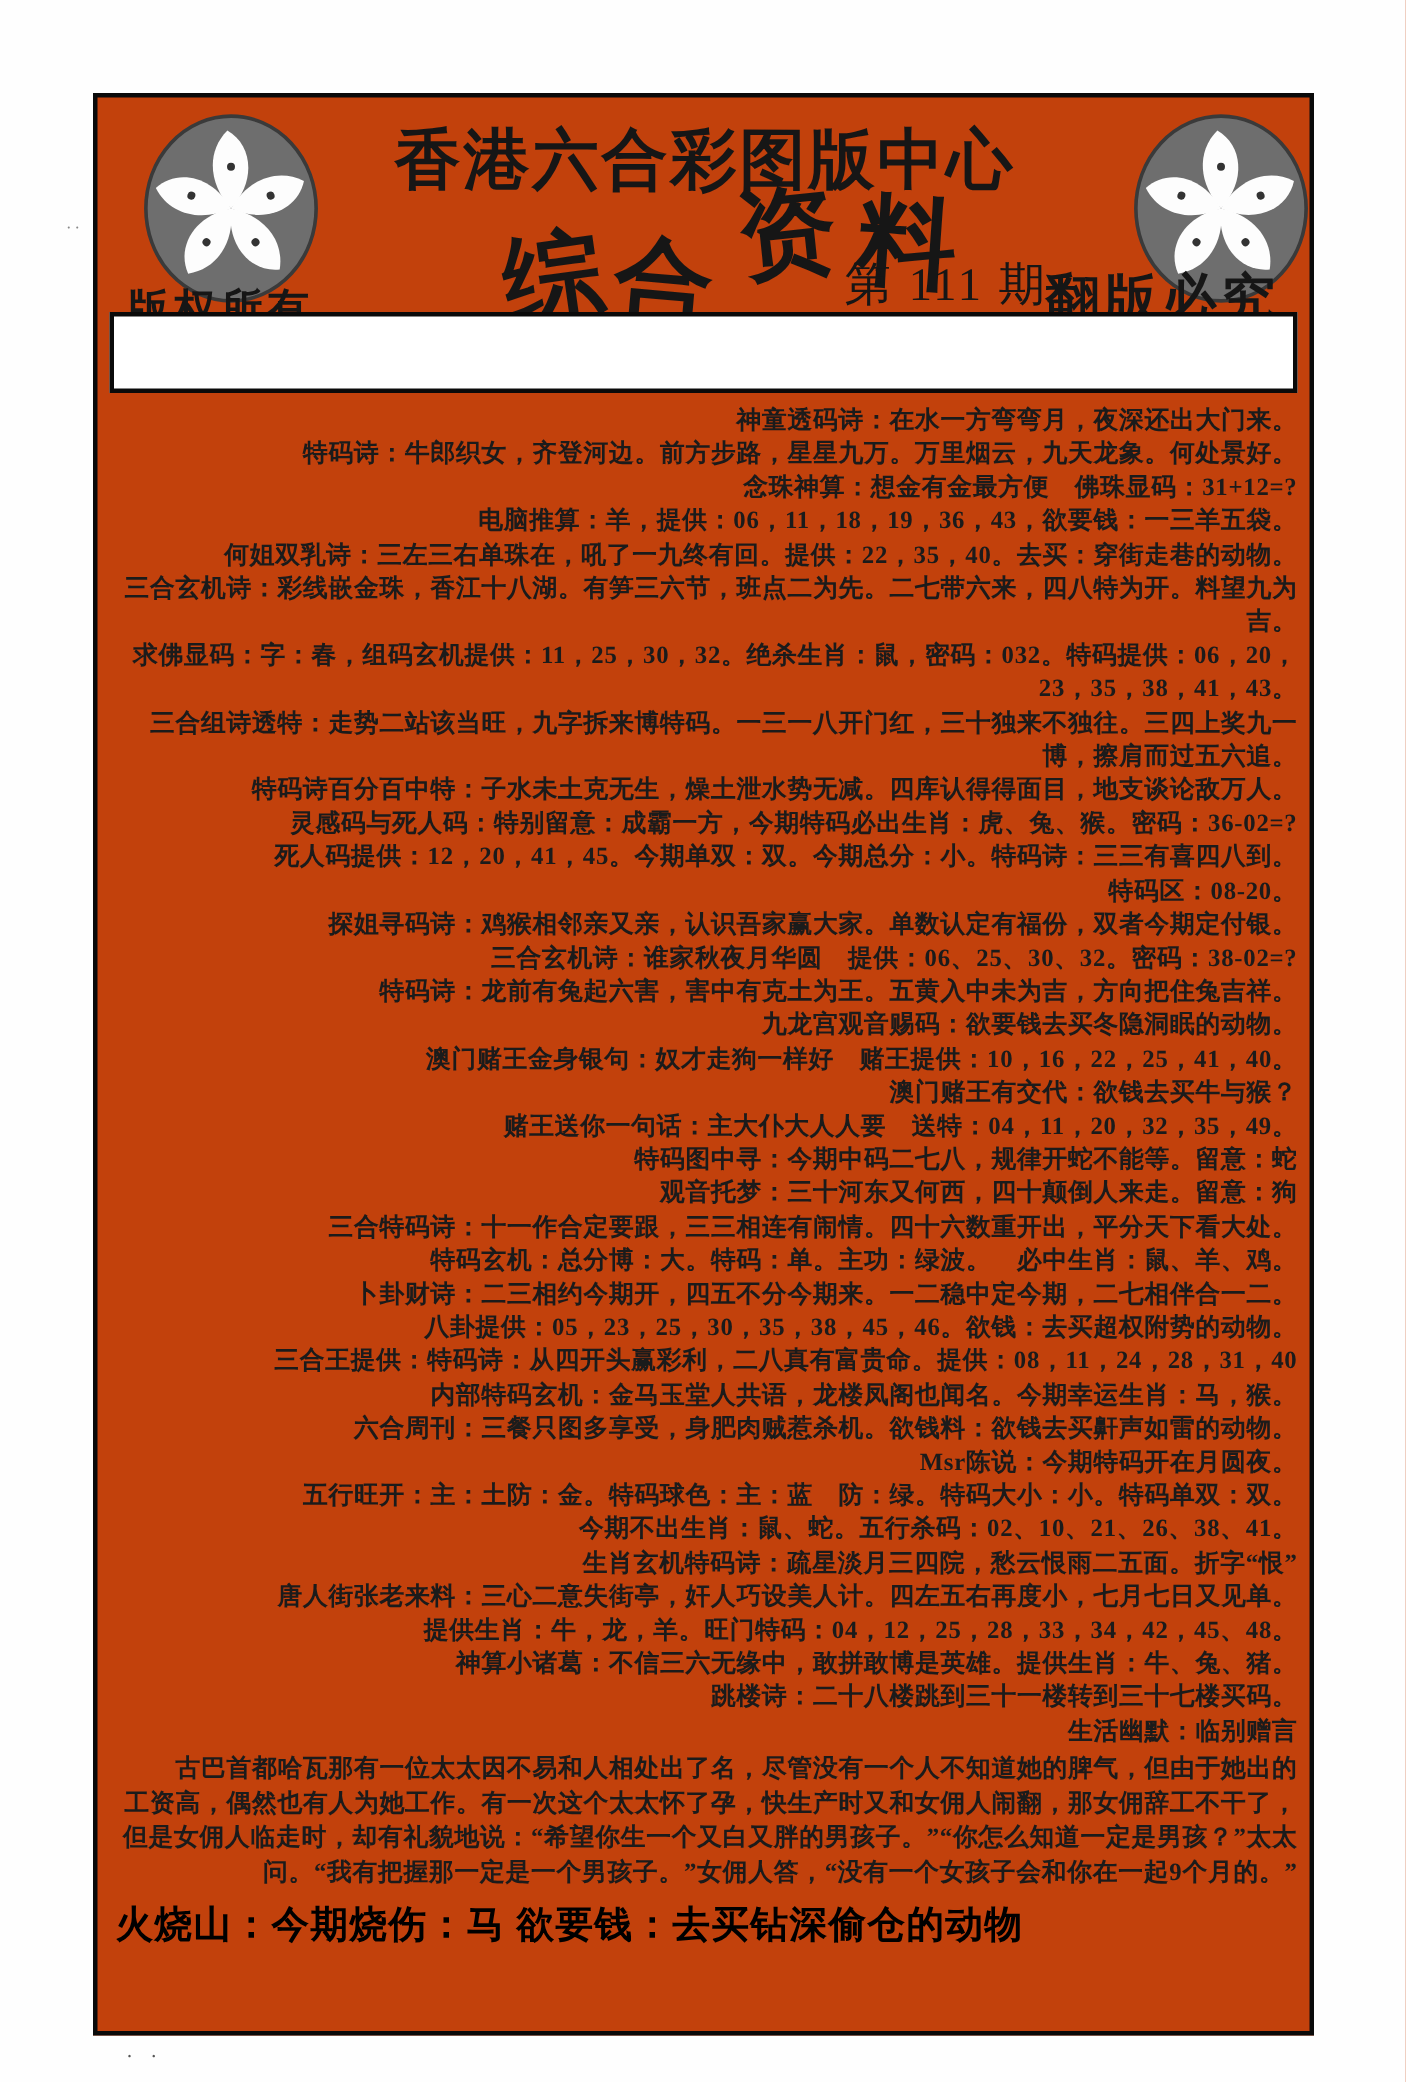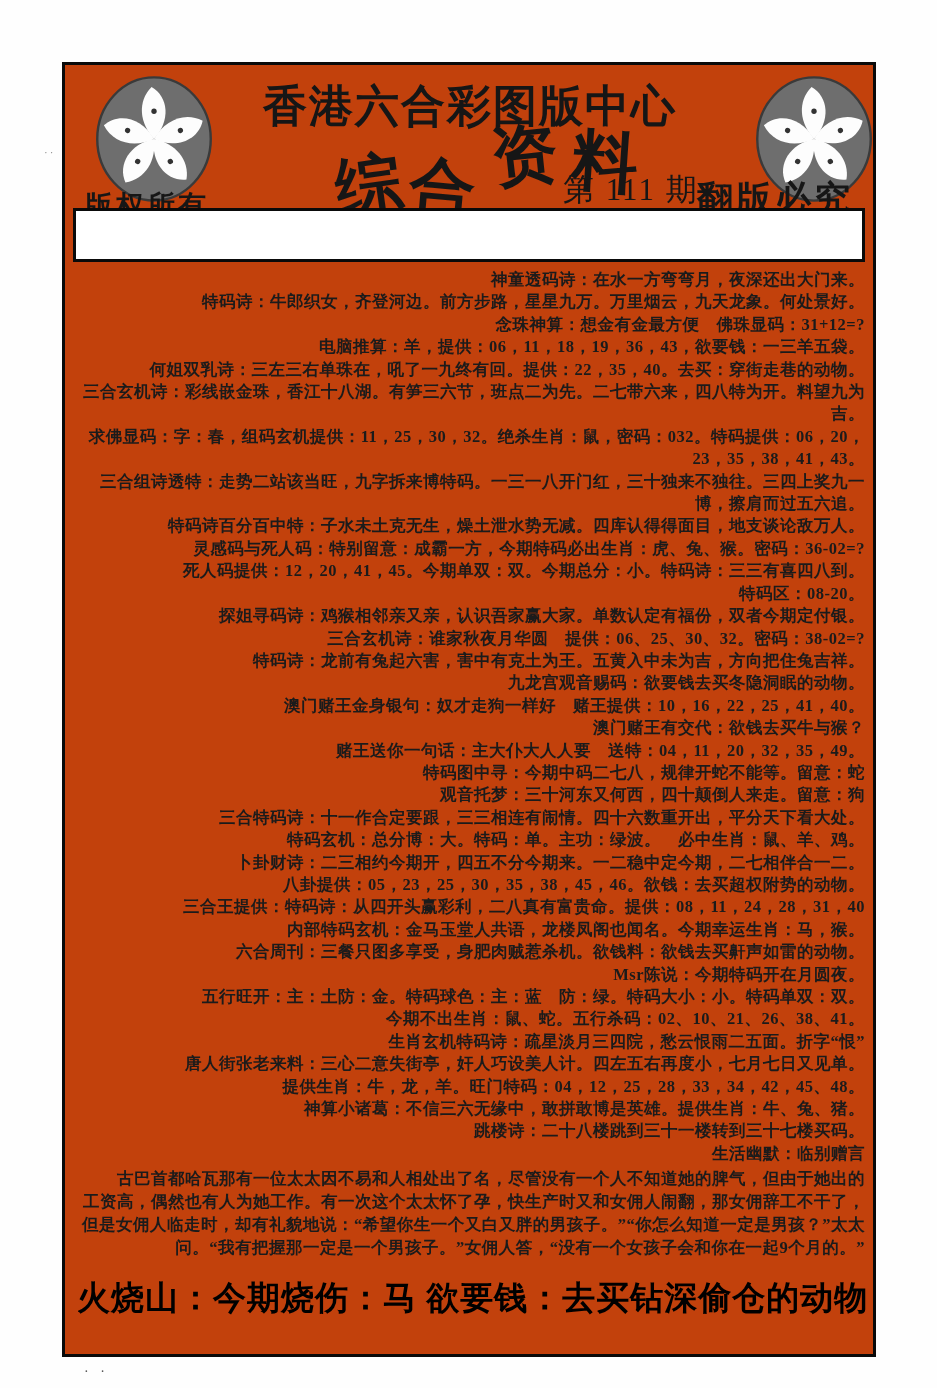--- a/index.html
+++ b/index.html
@@ -61,22 +61,22 @@
   }
   .line{
     font-size:16.5px;line-height:22.4px;font-weight:bold;
     letter-spacing:0.5px;text-align:right;color:#1b1b1b;
   }
   .para{
     font-size:16.5px;line-height:23px;font-weight:bold;
     letter-spacing:0.5px;margin-top:2px;text-indent:2.2em;color:#1b1b1b;text-align:right;
   }
   .footer-line{
-    margin-top:17px;text-align:right;
-    font-size:33px;font-weight:bold;letter-spacing:1px;white-space:nowrap;
+    margin-top:7px;text-align:left;
+    font-size:25px;font-weight:bold;letter-spacing:1px;white-space:nowrap;
     color:#000;
   }
   .dots{
     position:absolute;left:84px;top:1364px;
     font-size:14px;color:#555;letter-spacing:4px;
   }
   .dots-side{
     position:absolute;left:44px;top:146px;
     font-size:11px;color:#888;letter-spacing:2px;
   }

